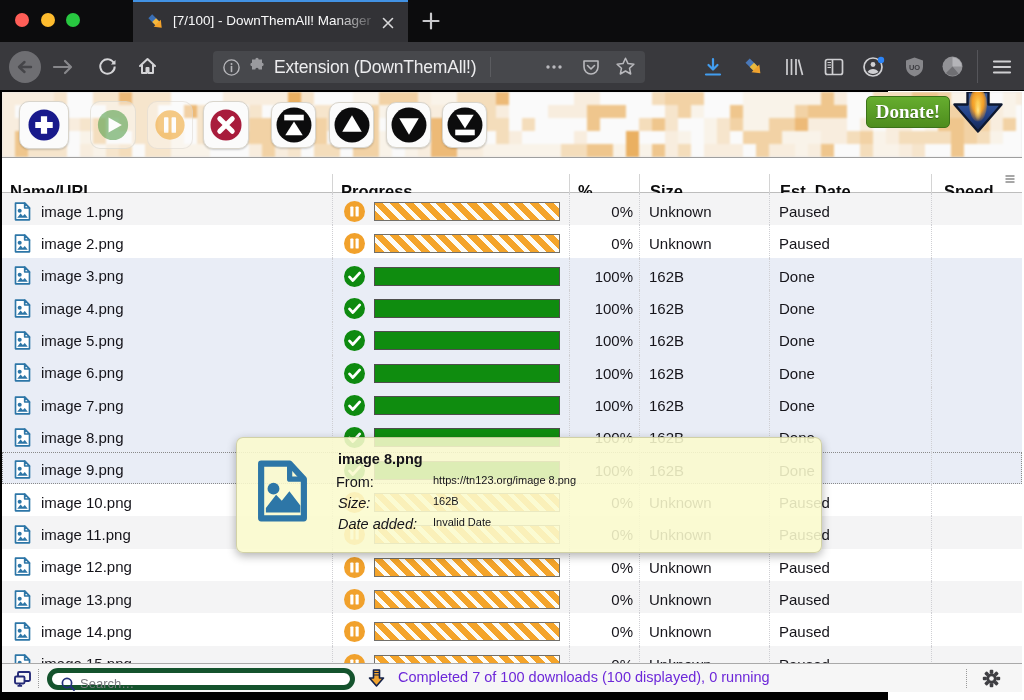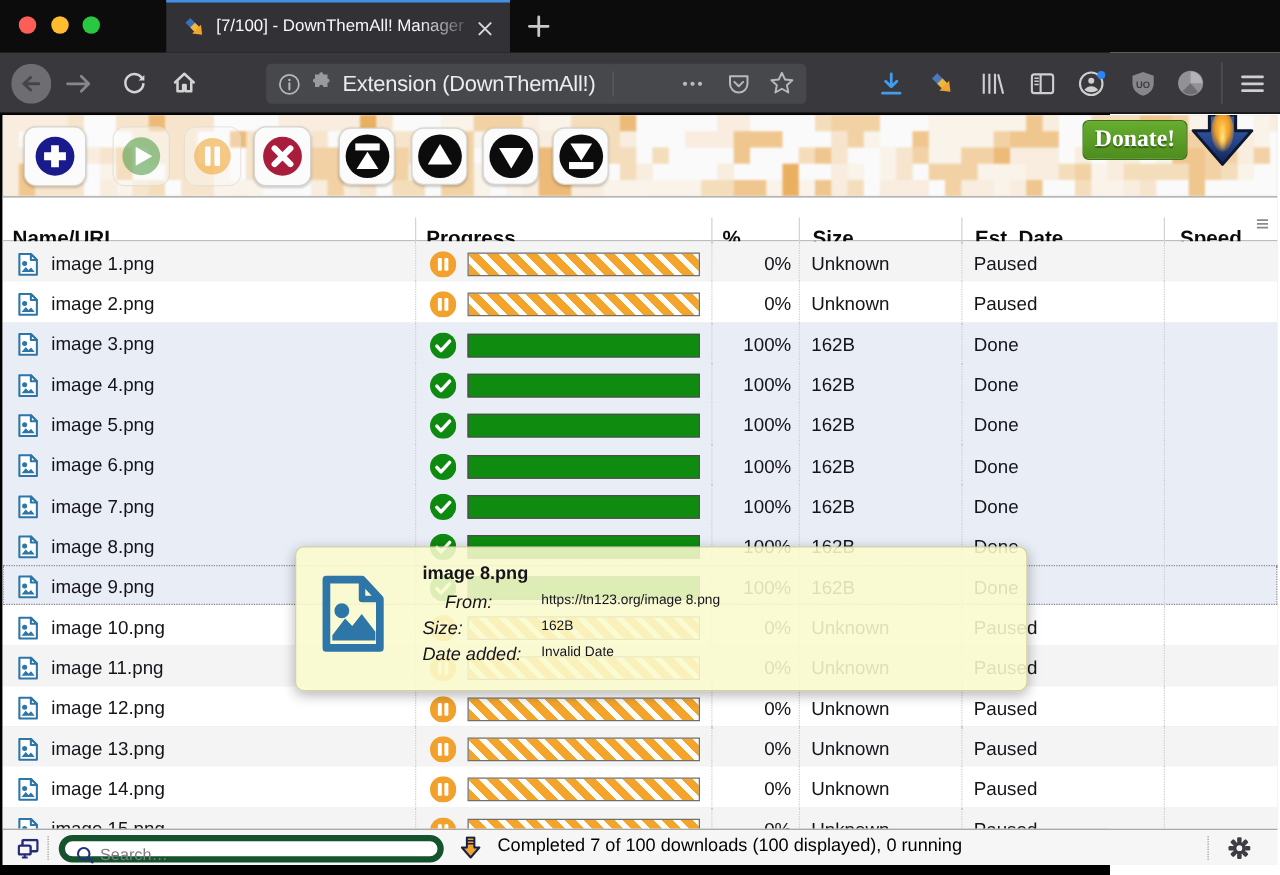--- a/index.html
+++ b/index.html
@@ -48,21 +48,21 @@
 .bar.green { background:#0f8c0f; border-color:#4e4e4c; }
 .bar.stripe { background:repeating-linear-gradient(45deg,#f4a42a 0 6.5px,#fdfcf6 6.5px 11px); }
 
 .tip { position:absolute; left:234px; top:345px; width:586px; height:116px; background:rgba(251,251,205,.88); border:1px solid rgba(160,160,110,.45); border-radius:7px; box-shadow:0 3px 10px rgba(0,0,0,.3); }
 .tip .bigicon { position:absolute; left:17px; top:21px; width:57px; height:64px; }
 .tip .t { position:absolute; font-size:11px; color:#15141a; white-space:nowrap; }
 
 .status { position:absolute; left:2px; top:663px; width:1020px; height:29px; background:#f6f6f6; border-top:1px solid #a9a9a9; }
 .search { position:absolute; left:45px; top:4px; width:308px; height:22px; background:#fff; border:5px solid #14532d; border-radius:11px; }
 .search span { position:absolute; left:28px; top:2.5px; font-size:13px; color:#7d7d82; }
-.stattext { position:absolute; left:396px; top:5px; font-size:14.5px; color:#000000; }
+.stattext { position:absolute; left:396px; top:5px; font-size:14.5px; color:#6d28d9; }
 </style></head>
 <body>
 <svg width="0" height="0" style="position:absolute">
     <defs>
 <symbol id="fimg" viewBox="0 0 24 24">
   <path d="M4 2.5h10.5L20 8v13.5H4z" fill="#fff" stroke="#2d76a7" stroke-width="1.9" stroke-linejoin="round"></path>
   <path d="M14.5 2.5V8H20z" fill="#fff" stroke="#2d76a7" stroke-width="1.9" stroke-linejoin="round"></path>
   <circle cx="8.8" cy="11.2" r="2.3" fill="#2d76a7"></circle>
   <path d="M6 19l3.8-4.6 2.6 2.7 2.2-2.2 3.4 4.1z" fill="#2d76a7"></path>
 </symbol>
@@ -592,21 +592,21 @@
     </div>
 
     <div class="tip">
       <svg class="bigicon" viewBox="0 0 24 26">
           <path d="M3 1.5h12L21 8v16.5H3z" fill="none" stroke="#2d76a7" stroke-width="2.6" stroke-linejoin="round"></path>
           <path d="M15 1.5V8h6" fill="none" stroke="#2d76a7" stroke-width="2.2" stroke-linejoin="round"></path>
           <circle cx="8.2" cy="12" r="2.5" fill="#2d76a7"></circle>
           <path d="M5 22v-1.8l4.3-5.6 2.4 2.5 3.2-4 4.6 6V22z" fill="#2d76a7"></path>
         </svg>
       <div class="t" style="left:101px;top:13px;font-weight:bold;font-size:14.5px;">image 8.png</div>
-      <div class="t" style="left:119px;top:36px;font-style:italic;font-size:14.5px;">From:</div>
+      <div class="t" style="left:99px;top:36px;font-size:14.5px;">From:</div>
         <div class="t" style="left:196px;top:36px;">https://tn123.org/image 8.png</div>
       <div class="t" style="left:101px;top:57px;font-style:italic;font-size:14.5px;">Size:</div>
         <div class="t" style="left:196px;top:57px;">162B</div>
       <div class="t" style="left:101px;top:78px;font-style:italic;font-size:14.5px;">Date added:</div>
         <div class="t" style="left:196px;top:78px;">Invalid Date</div>
     </div>
   </div>
 
   <div class="status">
     <svg style="position:absolute;left:12px;top:7px" width="17" height="17" viewBox="0 0 17 17">

